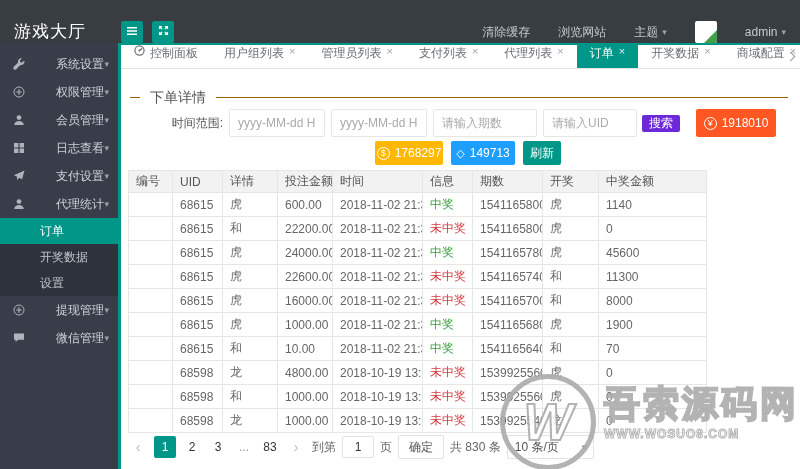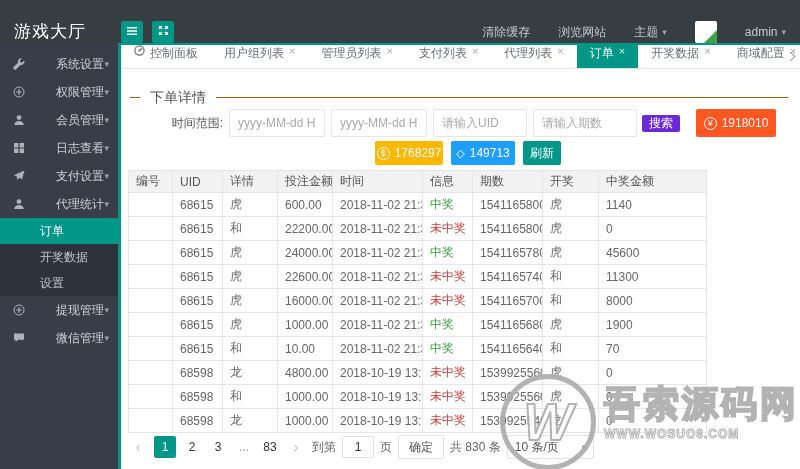--- a/index.html
+++ b/index.html
@@ -282,22 +282,22 @@
 
     <div class="content">
       <div class="field-title">
         <span>下单详情</span>
       </div>
 
       <div class="filter-row">
         <label>时间范围:</label>
         <input class="inp i-date" placeholder="yyyy-MM-dd HH:mm:ss" style="">
         <input class="inp i-date" placeholder="yyyy-MM-dd HH:mm:ss" style="">
+        <input class="inp i-period" placeholder="请输入期数" style="">
         <input class="inp i-uid" placeholder="请输入UID" style="">
-        <input class="inp i-period" placeholder="请输入期数" style="">
         <button class="btn btn-search">搜索</button>
         <button class="btn btn-orange">
           <span class="coin">¥</span>
           <span>1918010</span>
         </button>
       </div>
 
       <div class="btn-row">
         <button class="btn btn-yellow">
           <span class="coin">$</span>

